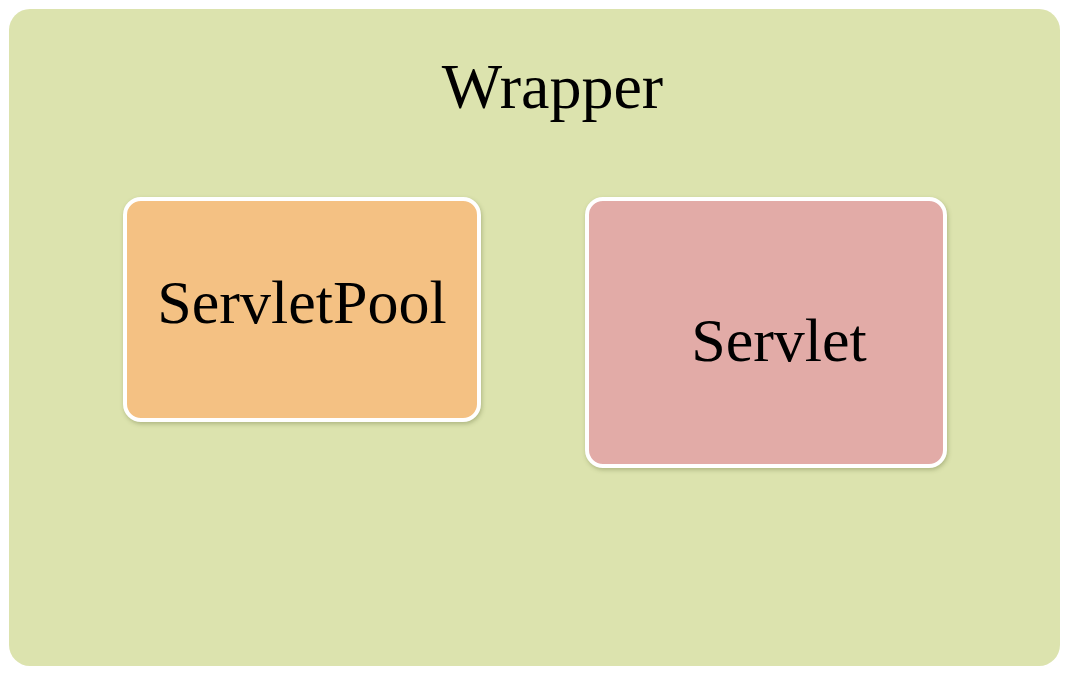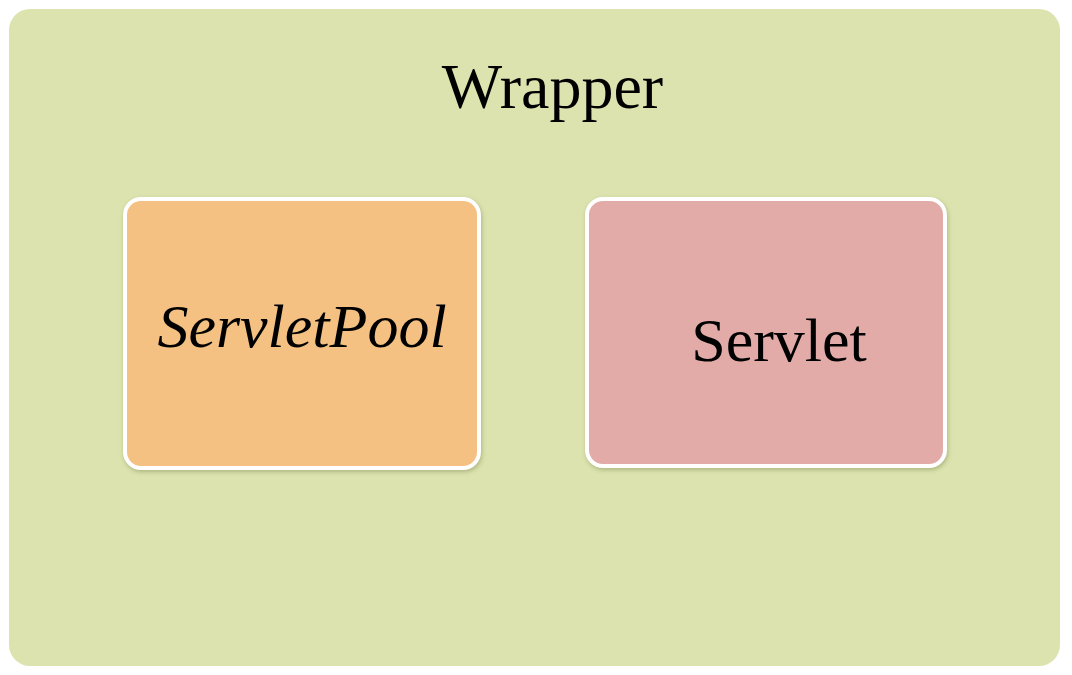--- a/index.html
+++ b/index.html
@@ -43,23 +43,22 @@
     border-radius: 18px;
     box-shadow: 1px 2px 4px rgba(90, 100, 50, 0.35);
     display: flex;
     align-items: center;
     justify-content: center;
   }
   .node-servlet-pool {
     left: 114px;
     top: 188px;
     width: 358px;
-    height: 273px;
+    height: 225px;
     background: var(--servlet-pool-bg, #f4c183);
-    font-style: italic;
   }
   .node-servlet {
     left: 576px;
     top: 188px;
     width: 362px;
     height: 271px;
     background: var(--servlet-bg, #e2aba7);
   }
   .node-label {
     font-size: 62px;

